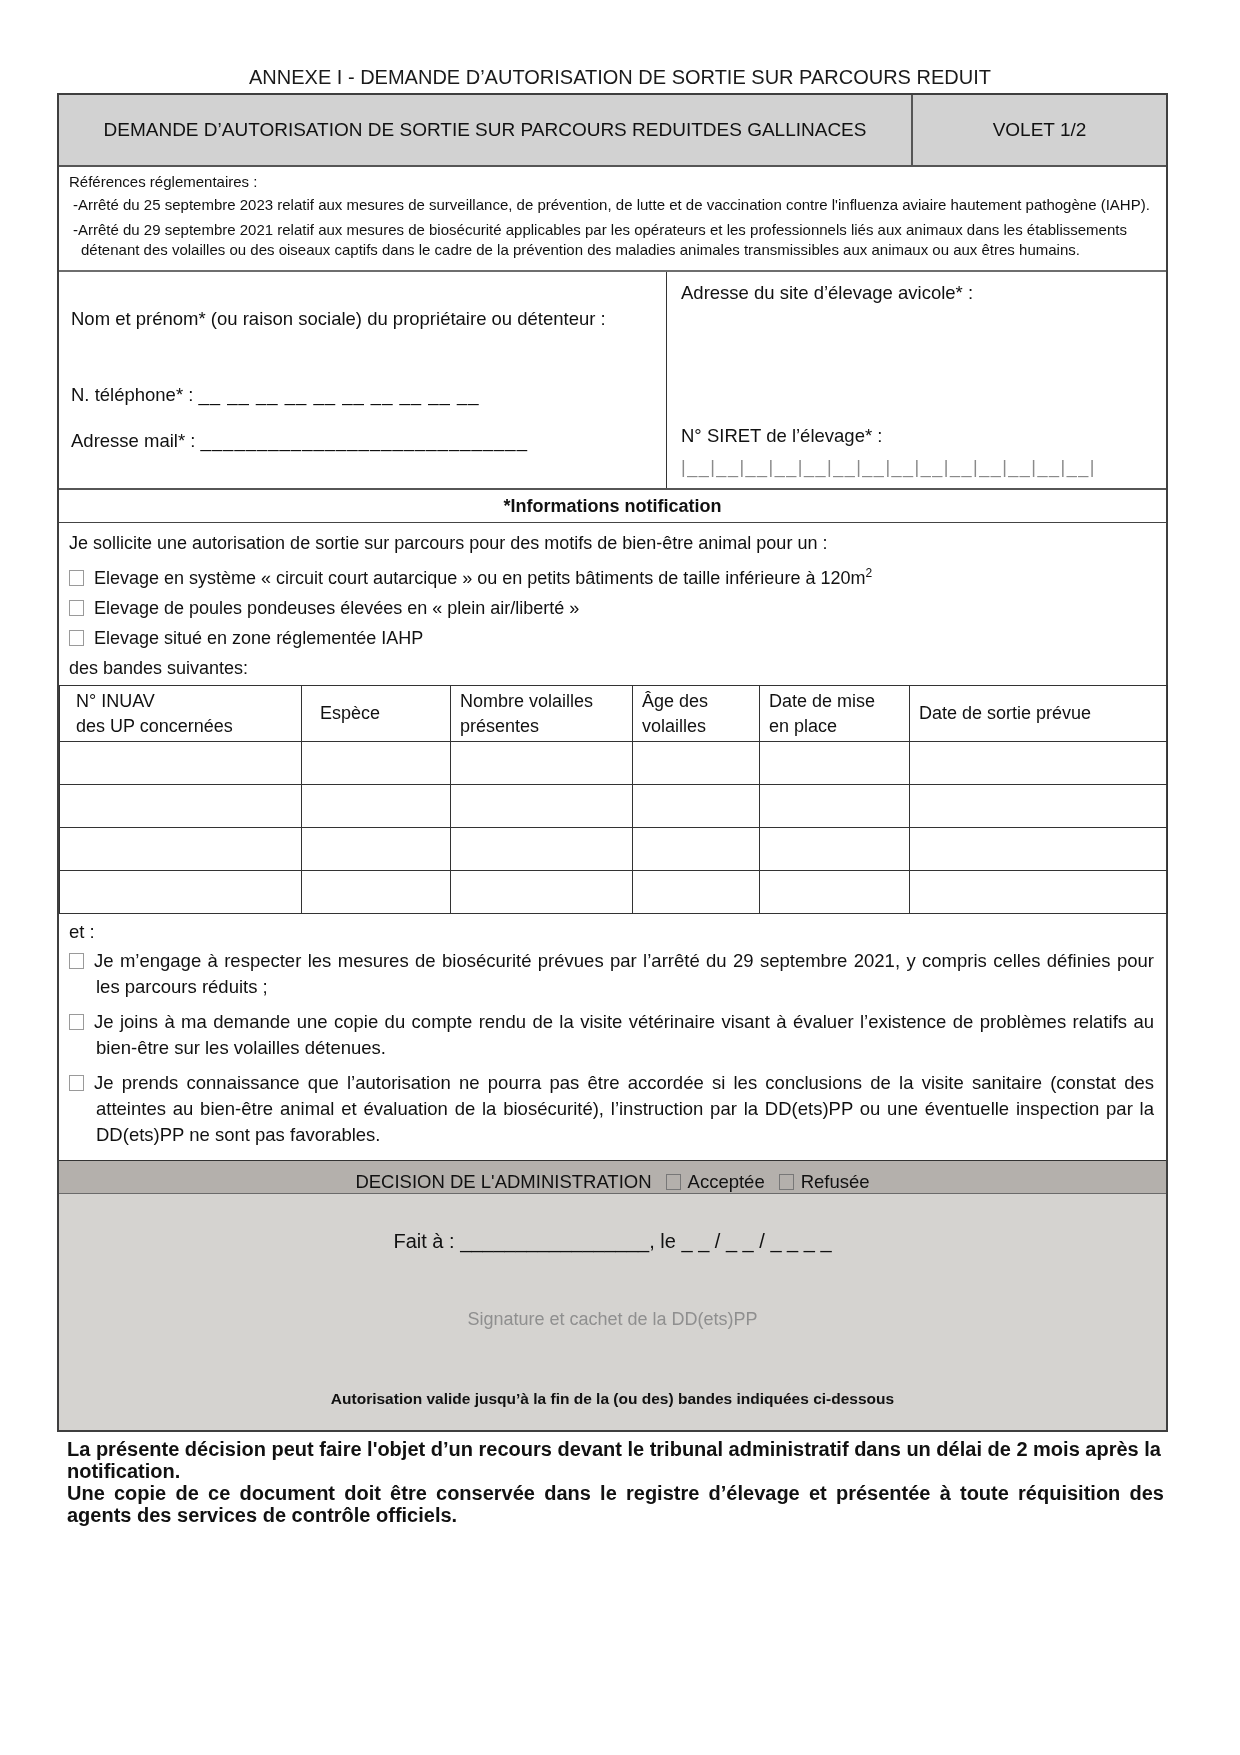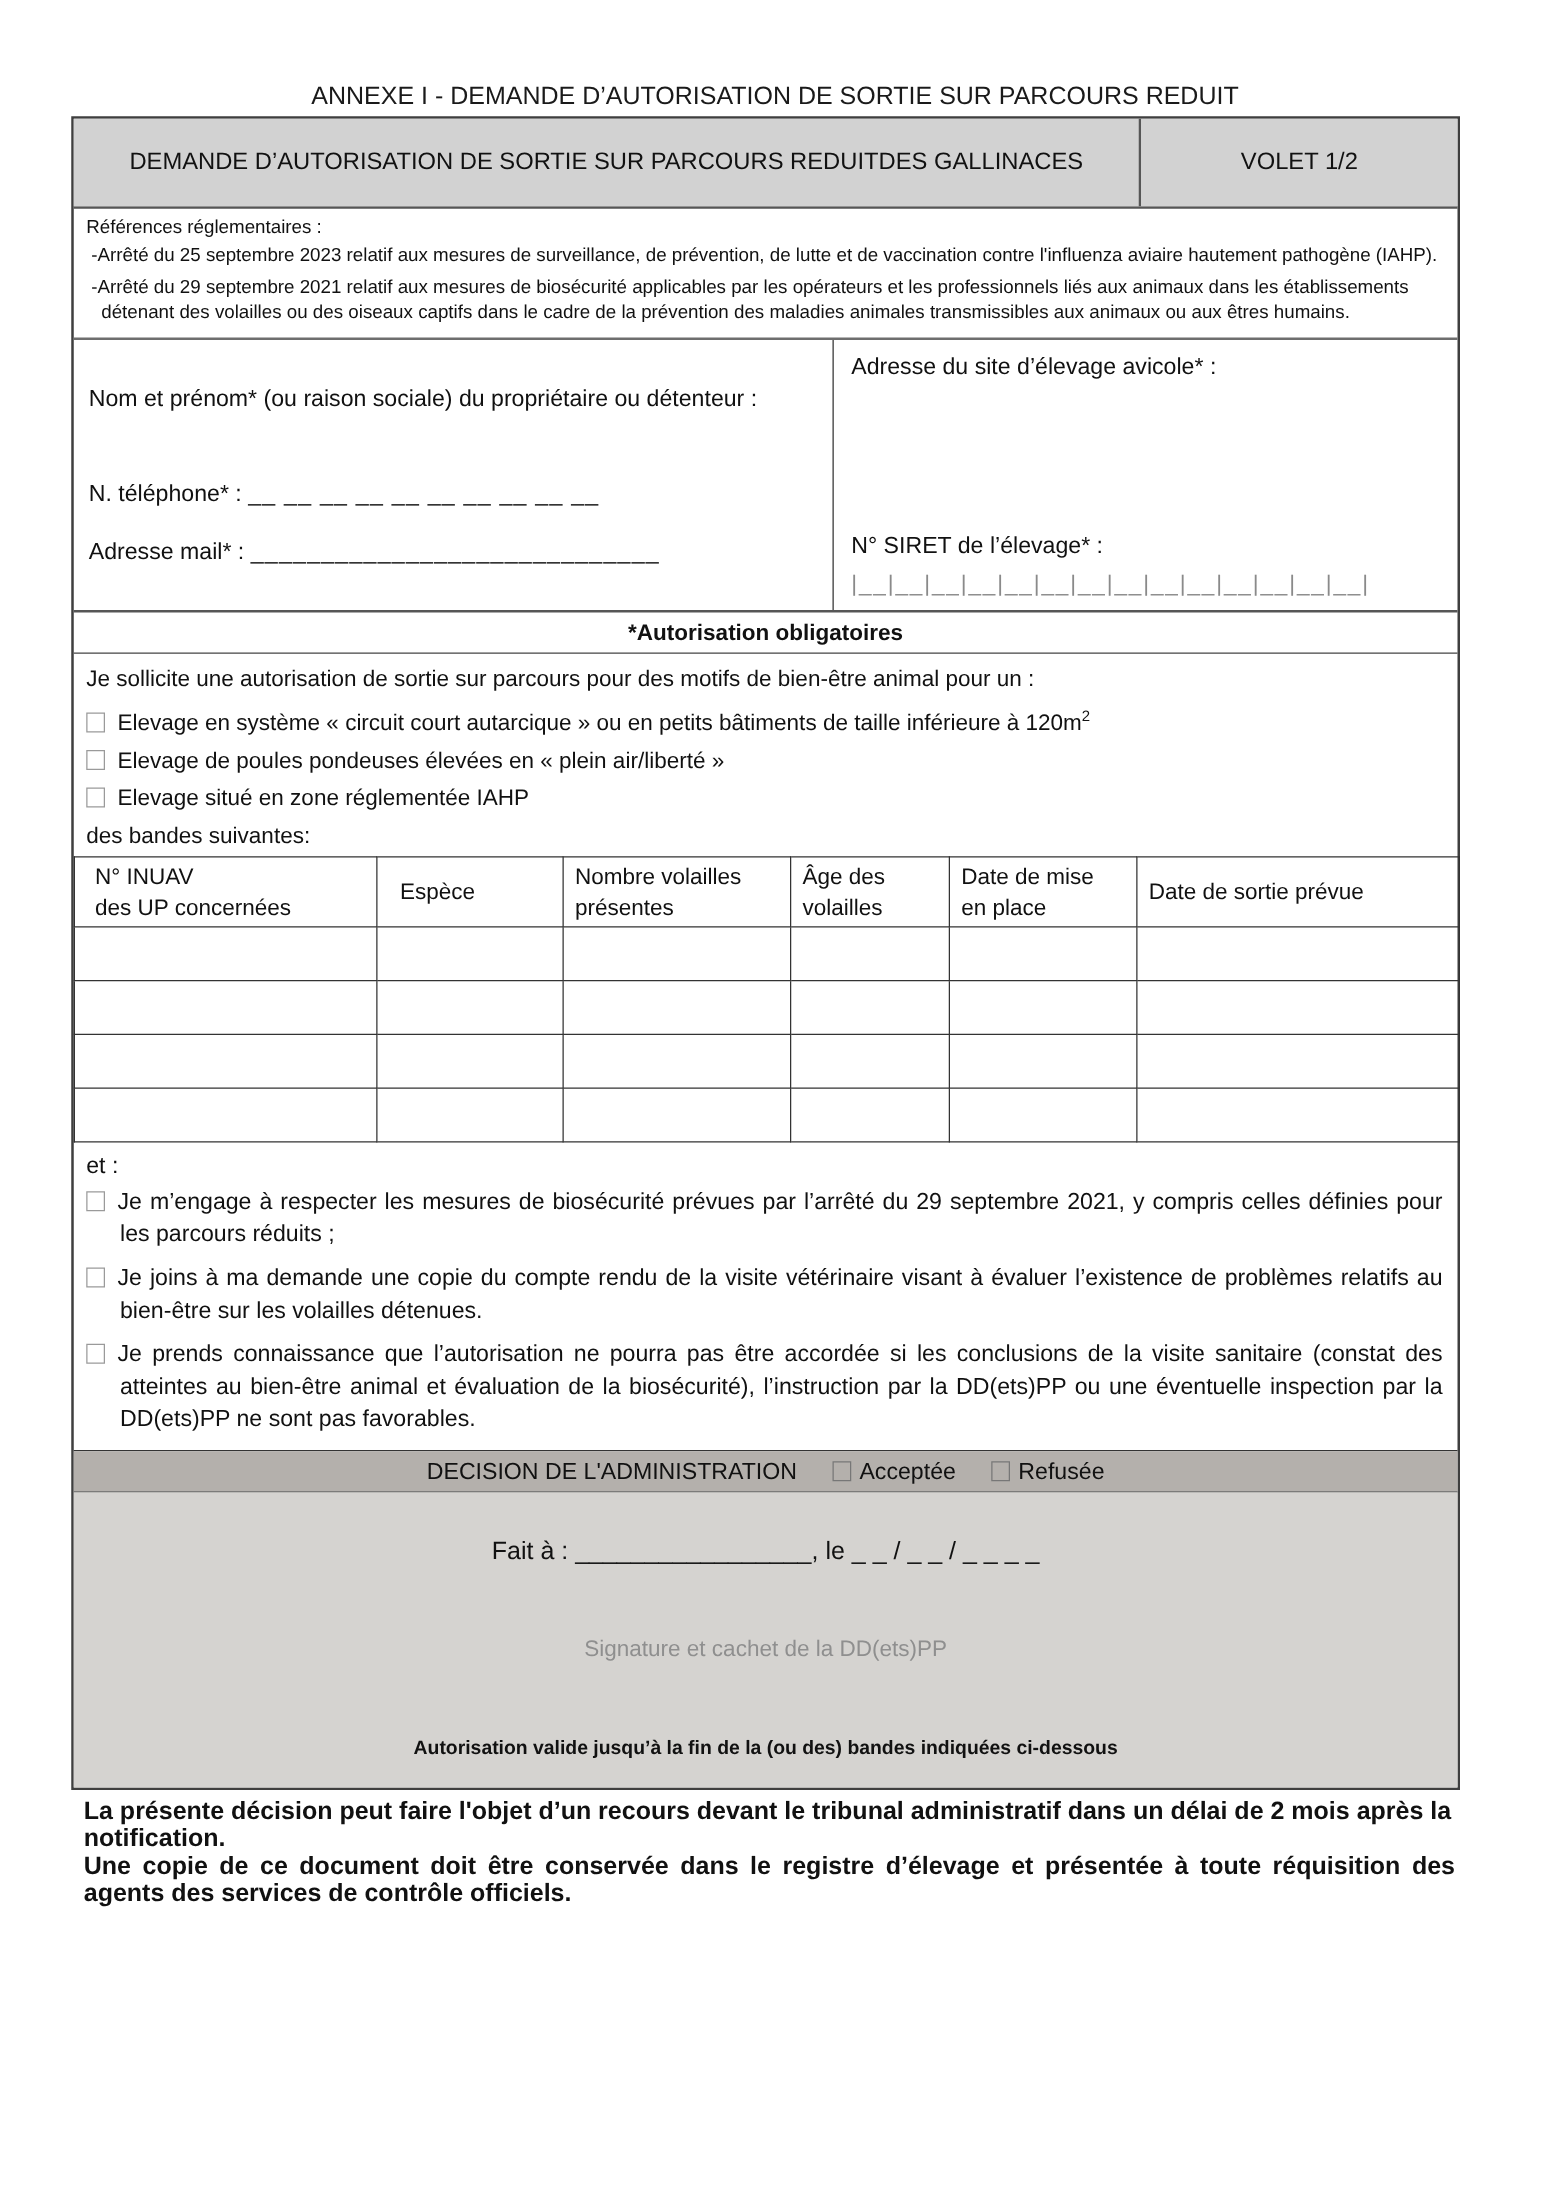--- a/index.html
+++ b/index.html
@@ -54,21 +54,21 @@
   
   .commitments { padding:5px 12px 10px 10px; font-size:18.5px; line-height:26px; }
   .cmt-intro { margin-bottom:3px; }
   .cmt-item { padding-left:27px; text-indent:-27px; text-align:justify; margin-bottom:9px; }
   .cmt-item:last-child { margin-bottom:2px; }
 
   
   .decision { display:flex; height:270px; border-top:1.5px solid #333; }
   .dec-left { width:346px; border-right:1.5px solid #333; padding:40px 10px 0 12px; font-size:18.5px; background:#fff; }
   .dec-right { flex:1; display:flex; flex-direction:column; }
-  .dec-bar { height:33px; background:#b4b0ac; border-bottom:1px solid #6a6a6a; display:flex; align-items:center; justify-content:center; gap:28px; font-size:18.5px; }
+  .dec-bar { height:33px; background:#b4b0ac; border-bottom:1px solid #6a6a6a; display:flex; align-items:flex-end; justify-content:center; gap:14px; font-size:18.5px; }
   .dec-bar .checkbox { border-color:#777; margin-right:7px; background:transparent; }
   .dec-body { flex:1; background:#d5d3d0; position:relative; }
   .fait-line { position:absolute; top:36px; width:100%; text-align:center; font-size:20px; }
   .sign-hint { position:absolute; top:115px; width:100%; text-align:center; font-size:18px; color:#8f8f8f; }
   .validity { position:absolute; bottom:22px; width:100%; text-align:center; font-size:15.5px; font-weight:bold; }
 
   
   .footer { margin-left:57px; width:1111px; padding:6px 4px 0 10px; font-size:20px; line-height:22px;font-weight:bold; }
   .footer-line-2 { text-align:justify; }
 </style>
@@ -109,21 +109,21 @@
       </div>
       <div class="id-right">
         <div class="site-label">Adresse du site d’élevage avicole* :</div>
         <div class="siret-group">
           <div class="siret-label">N° SIRET de l’élevage* :</div>
           <div class="siret-boxes">|__|__|__|__|__|__|__|__|__|__|__|__|__|__|</div>
         </div>
       </div>
     </div>
 
-    <div class="mandatory">*Autorisation obligatoires</div>
+    <div class="mandatory">*Informations notification</div>
 
     <div class="request">
       <div>Je sollicite une autorisation de sortie sur parcours pour des motifs de bien-être animal pour un :</div>
       <div class="opt-line">
         <span class="checkbox"></span><span>Elevage en système « circuit court autarcique » ou en petits bâtiments de taille inférieure à 120m</span><sup>2</sup>
       </div>
       <div class="opt-line">
         <span class="checkbox"></span><span>Elevage de poules pondeuses élevées en « plein air/liberté »</span>
       </div>
       <div class="opt-line">

